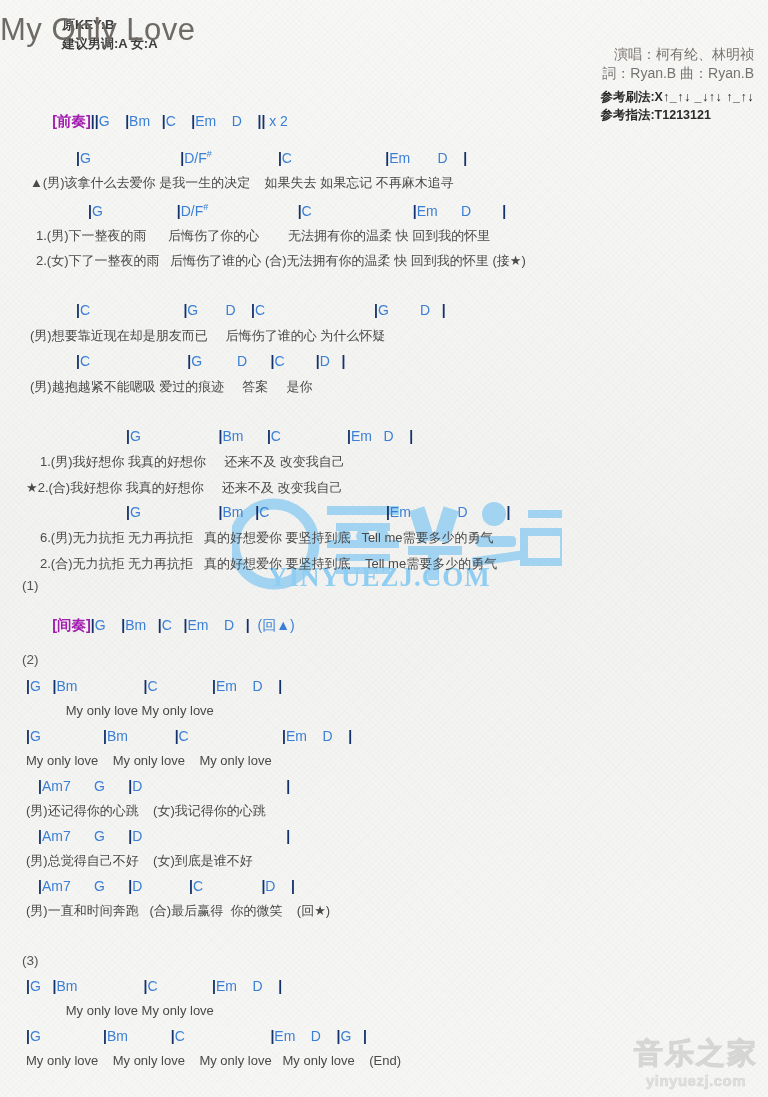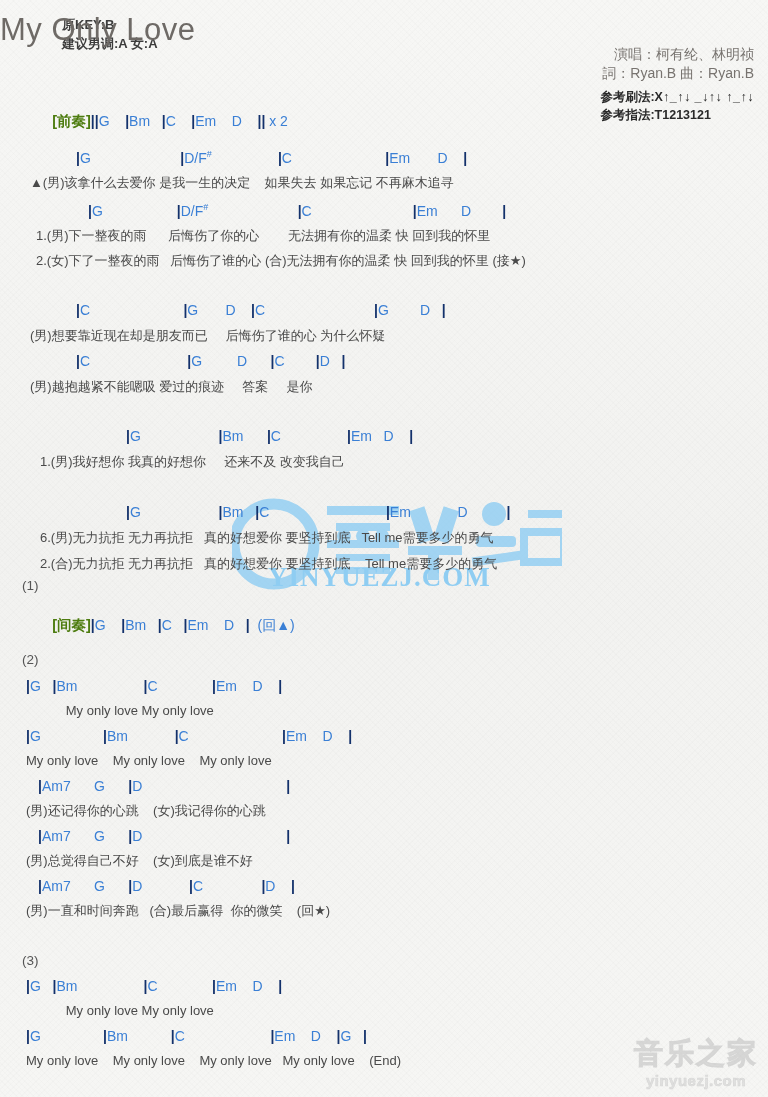--- a/index.html
+++ b/index.html
@@ -26,21 +26,21 @@
   .keyinfo{position:absolute;left:62px;top:15px;font-size:13px;font-weight:bold;color:#3c3c3c;line-height:19px;white-space:nowrap;}
   .title{position:absolute;left:0;right:0;top:12px;text-align:left;font-size:31px;color:#6e6a66;letter-spacing:.5px;font-weight:normal;}
   .credits{position:absolute;right:14px;top:45px;text-align:right;color:#77736f;font-size:14px;line-height:19px;white-space:nowrap;}
   .playinfo{position:absolute;right:14px;top:88px;text-align:left;color:#2a2a2a;font-size:12.5px;font-weight:bold;line-height:18px;white-space:nowrap;}
   .playinfo .arrows{font-weight:bold;letter-spacing:.5px;}
 
   
   .row{position:absolute;white-space:pre;font-size:14.5px;line-height:1;}
   .chordrow{color:#3a7fd5;font-size:14px;}
   .lyricrow{color:#4a4a4a;font-size:13px;}
-  .tag{color:#4d7c0f;font-weight:bold;}
+  .tag{color:#a21caf;font-weight:bold;}
   .bar{color:#13316b;font-weight:bold;}
   .sup{font-size:9px;vertical-align:super;}
   .marker{color:#555;font-size:13.5px;}
 
   
   .wm-center{
     position:absolute;left:232px;top:492px;width:330px;height:105px;
     z-index:2;opacity:.95;
   }
   .wm-text{
@@ -120,20 +120,21 @@
     <div class="row lyricrow" style="left:36px;top:229px;">1.(男)下一整夜的雨      后悔伤了你的心        无法拥有你的温柔 快 回到我的怀里</div>
     <div class="row lyricrow" style="left:36px;top:254px;">2.(女)下了一整夜的雨   后悔伤了谁的心 (合)无法拥有你的温柔 快 回到我的怀里 (接★)</div>
 
     <div class="row chordrow" style="left:76px;top:303px;"><span class="bar">|</span>C                        <span class="bar">|</span>G       D    <span class="bar">|</span>C                            <span class="bar">|</span>G        D   <span class="bar">|</span></div>
     <div class="row lyricrow" style="left:30px;top:329px;">(男)想要靠近现在却是朋友而已     后悔伤了谁的心 为什么怀疑</div>
     <div class="row chordrow" style="left:76px;top:354px;"><span class="bar">|</span>C                         <span class="bar">|</span>G         D      <span class="bar">|</span>C        <span class="bar">|</span>D   <span class="bar">|</span></div>
     <div class="row lyricrow" style="left:30px;top:380px;">(男)越抱越紧不能嗯吸 爱过的痕迹     答案     是你</div>
 
     <div class="row chordrow" style="left:126px;top:429px;"><span class="bar">|</span>G                    <span class="bar">|</span>Bm      <span class="bar">|</span>C                 <span class="bar">|</span>Em   D    <span class="bar">|</span></div>
     <div class="row lyricrow" style="left:40px;top:455px;">1.(男)我好想你 我真的好想你     还来不及 改变我自己</div>
+    <div class="row lyricrow" style="left:26px;top:481px;">★2.(合)我好想你 我真的好想你     还来不及 改变我自己</div>
 
     <div class="row chordrow" style="left:126px;top:505px;"><span class="bar">|</span>G                    <span class="bar">|</span>Bm   <span class="bar">|</span>C                              <span class="bar">|</span>Em            D          <span class="bar">|</span></div>
     <div class="row lyricrow" style="left:40px;top:531px;">6.(男)无力抗拒 无力再抗拒   真的好想爱你 要坚持到底   Tell me需要多少的勇气</div>
     <div class="row lyricrow" style="left:40px;top:557px;">2.(合)无力抗拒 无力再抗拒   真的好想爱你 要坚持到底    Tell me需要多少的勇气</div>
 
     <div class="row marker" style="left:22px;top:579px;">(1)</div>
 
     <div class="row" style="left:28px;top:603px;">
       <span class="tag">[间奏]</span><span class="chordrow"><span class="bar">|</span>G    <span class="bar">|</span>Bm   <span class="bar">|</span>C   <span class="bar">|</span>Em    D   <span class="bar">|</span>  (回▲)</span>
     </div>

